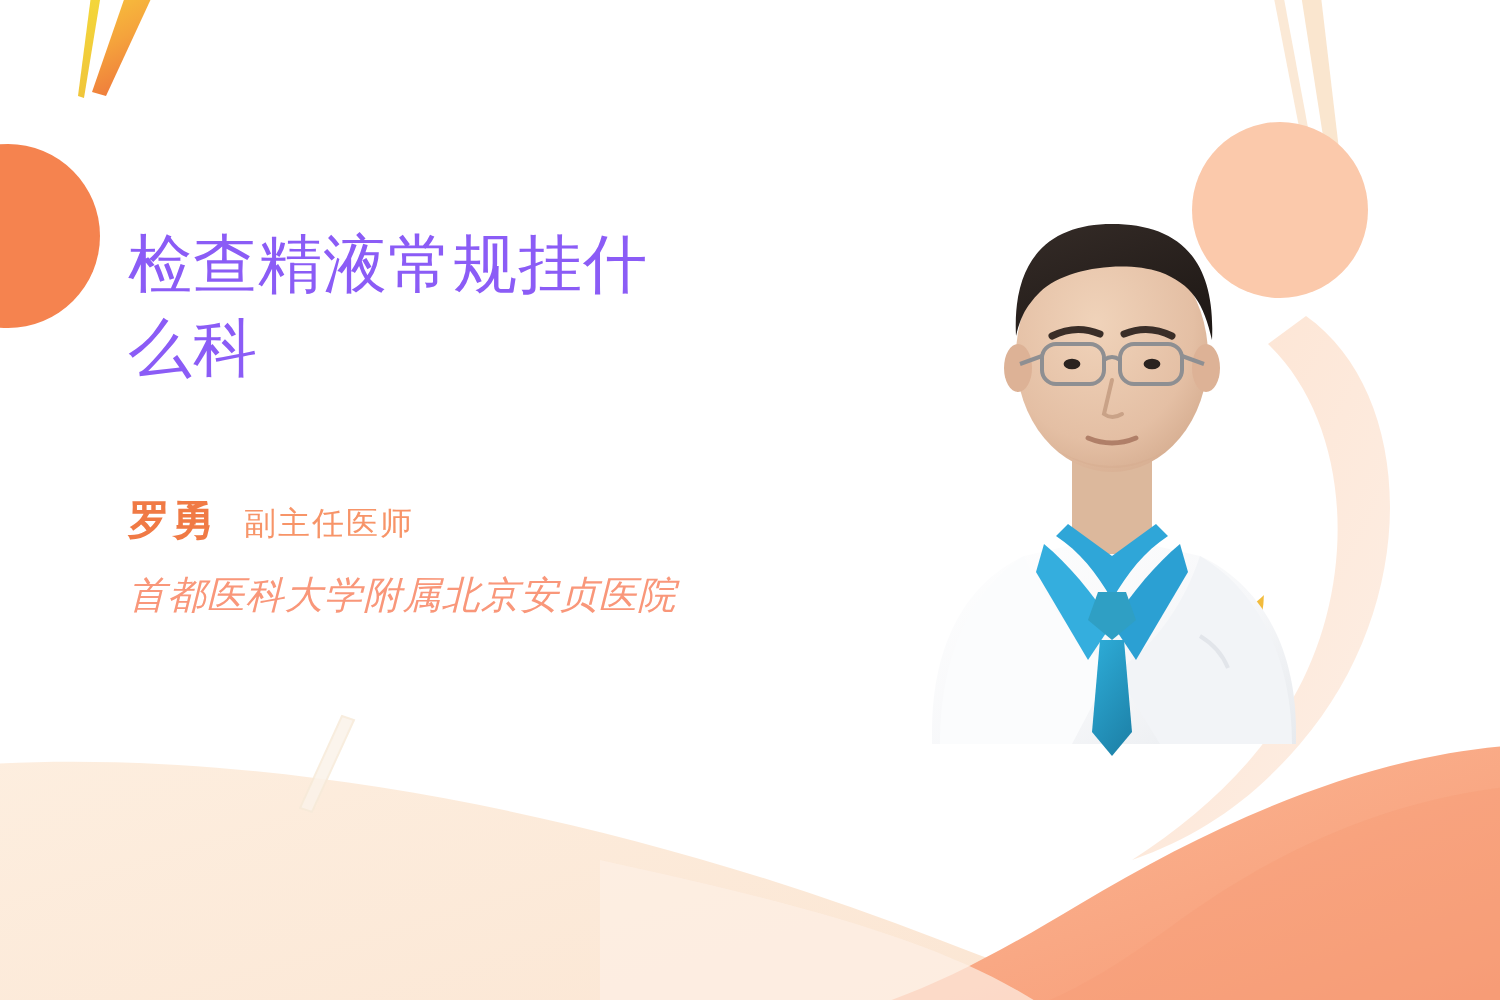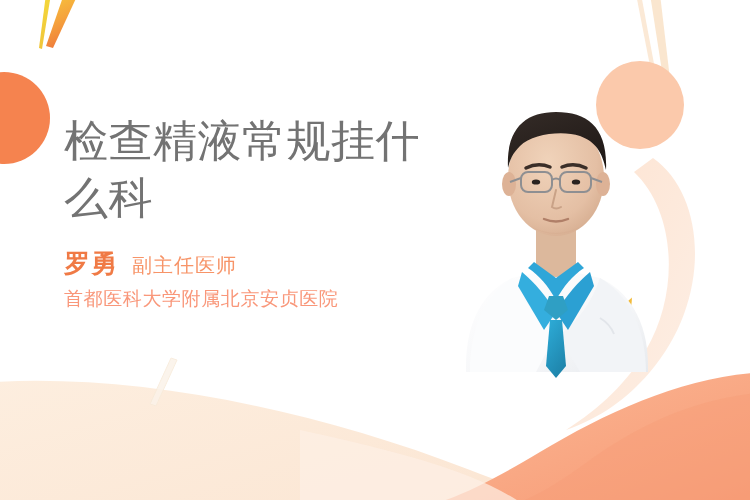--- a/index.html
+++ b/index.html
@@ -24,51 +24,52 @@
     width: 750px;
     height: 500px;
   }
   #text-block {
     position: absolute;
     left: 64px;
     top: 112px;
     width: 360px;
   }
   #title {
-    font-size: 44px;
+    font-size: 32px;
     line-height: 1.30;
-    color: #737373;
+    color: #8b5cf6;
     letter-spacing: 0.5px;
     font-weight: 400;
     white-space: pre-wrap;
   }
   #doctor-line {
     position: absolute;
     left: 64px;
     top: 246px;
     white-space: nowrap;
   }
   #doctor-name {
-    font-size: 26px;
+    font-size: 21px;
     font-weight: bold;
     color: #f07a45;
     letter-spacing: 1px;
   }
   #doctor-title {
-    font-size: 20px;
+    font-size: 16px;
     font-weight: 400;
     color: #f79468;
     letter-spacing: 1px;
     margin-left: 14px;
   }
   #hospital-block {
     position: absolute;
     left: 64px;
     top: 286px;
     width: 360px;
+    font-style: italic;
   }
   .hospital-line {
     font-size: 19px;
     line-height: 1.42;
     color: #f9977a;
     letter-spacing: 0.6px;
     white-space: nowrap;
   }
 </style>
 </head>

